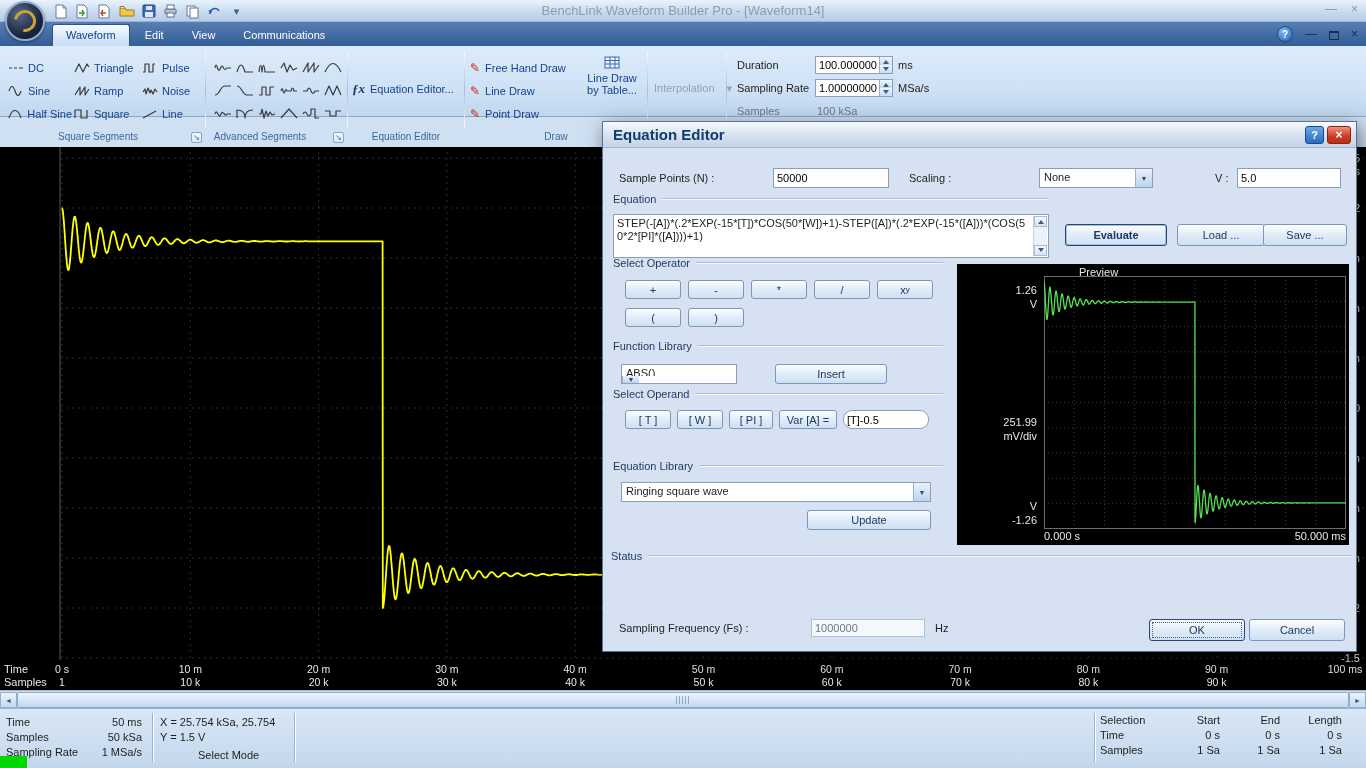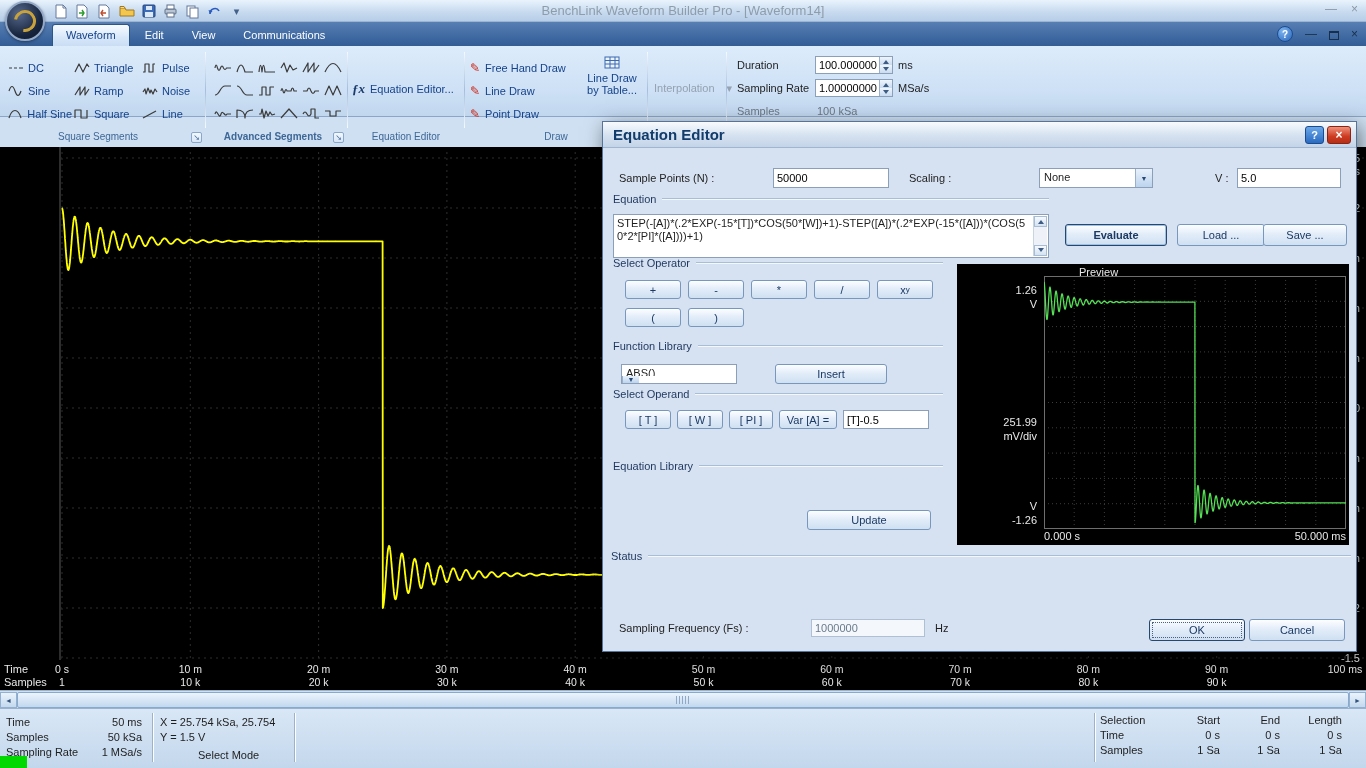--- a/index.html
+++ b/index.html
@@ -390,21 +390,21 @@
           </span>
         </span>
     </div>
     <div class="punit" style="top:36px;">MSa/s</div>
 
     <div class="plabel graytxt" style="top:59px;">Samples</div>
     <div class="graytxt" style="position:absolute;left:817px;top:59px;">100 kSa</div>
 
     <div class="rgl" style="left:0;width:196px;">Square Segments</div>
     <span class="launcher" style="left:191px;">↘</span>
-    <div class="rgl" style="left:210px;width:126px;font-weight:bold;">Advanced Segments</div>
+    <div class="rgl" style="left:197px;width:126px;">Advanced Segments</div>
     <span class="launcher" style="left:333px;">↘</span>
     <div class="rgl" style="left:349px;width:114px;">Equation Editor</div>
     <div class="rgl" style="left:466px;width:180px;">Draw</div>
   </div>
 
   <div id="chart">
     <svg id="main-plot" width="1366" height="513" style="position:absolute;left:0;top:0;">
         <line x1="60" y1="0" x2="60" y2="513" stroke="#5a5a5a"></line>
         <line x1="62" y1="5" x2="62" y2="511" stroke="#2e2e2e" stroke-dasharray="2,4"></line>
         <line x1="190.3" y1="5" x2="190.3" y2="511" stroke="#2e2e2e" stroke-dasharray="2,4"></line>
@@ -576,26 +576,30 @@
 
     <div class="grp" style="left:10px;top:266px;width:330px;">
       <span class="gt">Select Operand</span>
         <span class="gl"></span>
     </div>
     <div class="flexrow" id="operandrow" style="left:22px;top:288px;gap:6px;">
         <button class="btn" style="position: static; width: 46px; height: 19px;">[ T ]</button>
         <button class="btn" style="position: static; width: 46px; height: 19px;">[ W ]</button>
         <button class="btn" style="position: static; width: 44px; height: 19px;">[ PI ]</button>
         <button class="btn" style="position: static; width: 58px; height: 19px;">Var [A] =</button>
-        <input class="tb" value="[T]-0.5" style="position: static; width: 86px; height: 19px;">
+        <input class="tb" value="[T]-0.5" style="position: static; width: 86px; height: 19px; border-radius: 9px;">
       </div>
 
     <div class="grp" style="left:10px;top:338px;width:330px;">
       <span class="gt">Equation Library</span>
         <span class="gl"></span>
+    </div>
+    <div class="combo" style="left:18px;top:360px;width:310px;height:20px;">
+      <span class="cv">Ringing square wave</span>
+      <span class="ca">▼</span>
     </div>
     <button class="btn" style="left:204px;top:388px;width:124px;height:20px;">Update</button>
 
     <div id="preview">
       <span class="pvl" style="left:90px;top:2px;padding-left:32px;">Preview</span>
       <span class="pvl pvr" style="left:36px;top:20px;width:44px;">1.26</span>
       <span class="pvl pvr" style="left:36px;top:34px;width:44px;">V</span>
       <span class="pvl pvr" style="left:30px;top:152px;width:50px;">251.99</span>
       <span class="pvl pvr" style="left:30px;top:166px;width:50px;">mV/div</span>
       <span class="pvl pvr" style="left:30px;top:236px;width:50px;">V</span>

